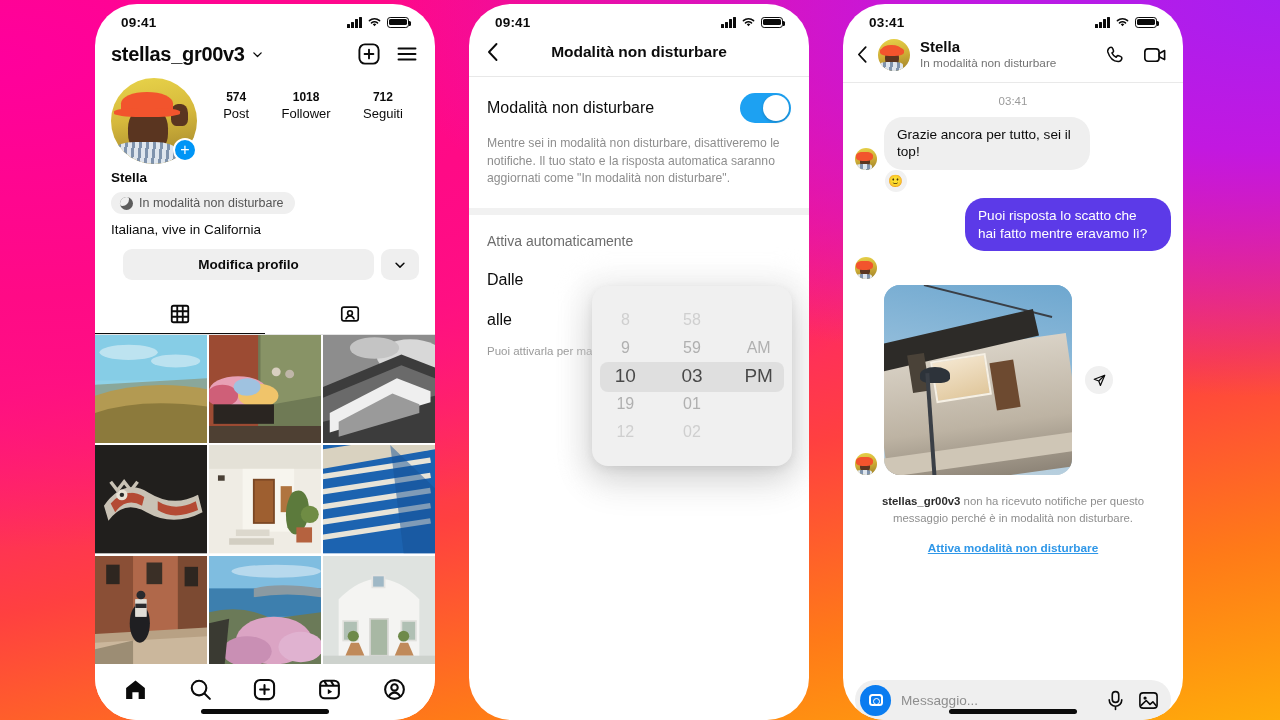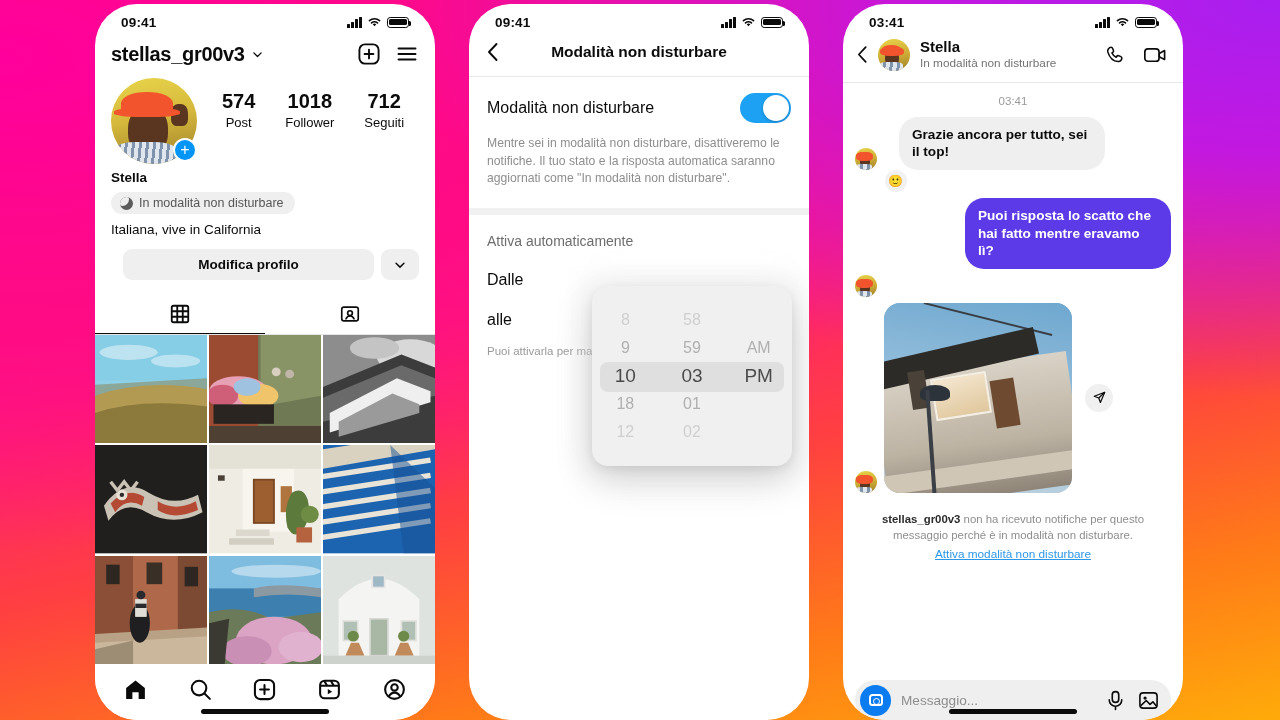--- a/index.html
+++ b/index.html
@@ -88,21 +88,21 @@
     background:#5a3520; border-radius: 40% 40% 30% 30%;
   }
   .av-plus {
     position: absolute; right: 0px; bottom: 2px; width: 24px; height: 24px;
     background: #0095f6; border: 2.6px solid #fff; border-radius: 50%;
     display:flex; align-items:center; justify-content:center;
     color:#fff; font-size: 16px; font-weight: 400; line-height: 1;
   }
   .stats-row { flex: 1; display: flex; justify-content: space-around; padding: 12px 0 0 10px; }
   .stat { text-align: center; }
-  .stat-num { font-size: 20px; font-weight: 700; color: #0b0b0b; }
+  .stat-num { font-size: 12px; font-weight: 700; color: #0b0b0b; }
   .stat-lbl { font-size: 13px; color: #0b0b0b; margin-top: 2px; }
 
   .pf-bio { padding: 6px 16px 0 16px; }
   .pf-name { font-size: 13.5px; font-weight: 600; color: #0b0b0b; }
   .dnd-chip {
     display: inline-flex; align-items: center; gap: 6px; margin-top: 7px;
     background: #efefef; border-radius: 14px; padding: 4px 11px 4px 9px;
   }
   .dnd-chip span { font-size: 12.5px; color: #555; }
   .moon {
@@ -196,21 +196,21 @@
     border-bottom: 1px solid #e9e9e9;
   }
   .ch-av { width: 32px; height: 32px; border-radius: 50%; overflow:hidden; position:relative;
            background: linear-gradient(170deg,#e8d44a 0%,#cfae36 50%,#9d7f2a 100%); flex:0 0 auto; }
   .ch-name { font-size: 15px; font-weight: 700; color:#0b0b0b; line-height: 1.15; }
   .ch-sub { font-size: 11.8px; color:#737373; line-height: 1.3; margin-top: 1px; }
   .ch-nav-right { margin-left:auto; display:flex; align-items:center; gap: 16px; }
 
   .thread { flex:1; overflow: hidden; padding: 8px 12px 0 12px; display:flex; flex-direction:column; }
   .ts { text-align:center; font-size: 11.5px; color:#9a9a9a; margin: 4px 0 10px 0; }
-  .msg-row { display:flex; align-items: flex-end; gap: 22px; margin-bottom: 6px; font-weight: bold; }
+  .msg-row { display:flex; align-items: flex-end; gap: 7px; margin-bottom: 6px; }
   .msg-row.out { justify-content: flex-end; }
   .sm-av { width: 22px; height: 22px; border-radius:50%; overflow:hidden; flex:0 0 auto;
            background: linear-gradient(170deg,#e8d44a 0%,#cfae36 50%,#9d7f2a 100%); position:relative; }
   .bubble { max-width: 206px; border-radius: 19px; padding: 9px 13px; font-size: 13.6px; line-height: 1.3; }
   .bubble.in { background:#efefef; color:#0b0b0b; }
   .bubble.out { background:#5c3ae8; color:#fff; }
   .reaction {
     margin: -6px 0 6px 30px; width: 22px; height: 22px; border-radius: 50%;
     background:#f1f1f1; display:flex; align-items:center; justify-content:center; font-size: 12px;
   }
@@ -237,21 +237,21 @@
   .ph-wire { position:absolute; left: 20%; top: 8%; width: 70%; height: 2px;
              background:#3a3f46; transform: rotate(14deg); }
   .ph-band { position:absolute; left:-4%; bottom: 6%; width: 112%; height: 10%;
              background:#cfc6b6; transform: rotate(-8deg); }
   .send-circle {
     width: 28px; height: 28px; border-radius:50%; background:#f0f0f0;
     display:flex; align-items:center; justify-content:center; margin-left: 6px; align-self: center;
   }
   .sys-note { font-size: 11.4px; color:#8e8e8e; text-align:center; line-height: 1.45; padding: 10px 24px 0 24px; }
   .sys-note b { color:#2c2c2c; font-weight:700; }
-  .sys-link { display:block; margin-top: 2px; color:#2f97e8; font-weight: 400; font-size: 11.8px; }
+  .sys-link { display:block; margin-top: 14px; color:#2f97e8; font-weight: 700; font-size: 11.8px; }
 
   .composer { padding: 10px 12px 0 12px; }
   .composer-inner {
     height: 40px; background:#efefef; border-radius: 21px;
     display:flex; align-items:center; gap: 10px; padding: 0 12px 0 5px;
   }
   .cam-btn {
     width: 31px; height: 31px; border-radius: 50%; background:#0a7cf0; flex:0 0 auto;
     display:flex; align-items:center; justify-content:center;
   }
@@ -569,21 +569,21 @@
   <div class="st-time-row">alle</div>
   <div class="st-note">Puoi attivarla per mas</div>
 
   <div class="picker-halo"></div>
   <div class="picker">
     <div class="pk-highlight"></div>
     <div class="pk-col">
       <div class="pk-item">8</div>
       <div class="pk-item near">9</div>
       <div class="pk-item sel">10</div>
-      <div class="pk-item near">18</div>
+      <div class="pk-item near">19</div>
       <div class="pk-item">12</div>
     </div>
     <div class="pk-col">
       <div class="pk-item">58</div>
       <div class="pk-item near">59</div>
       <div class="pk-item sel">03</div>
       <div class="pk-item near">01</div>
       <div class="pk-item">02</div>
     </div>
     <div class="pk-col">

